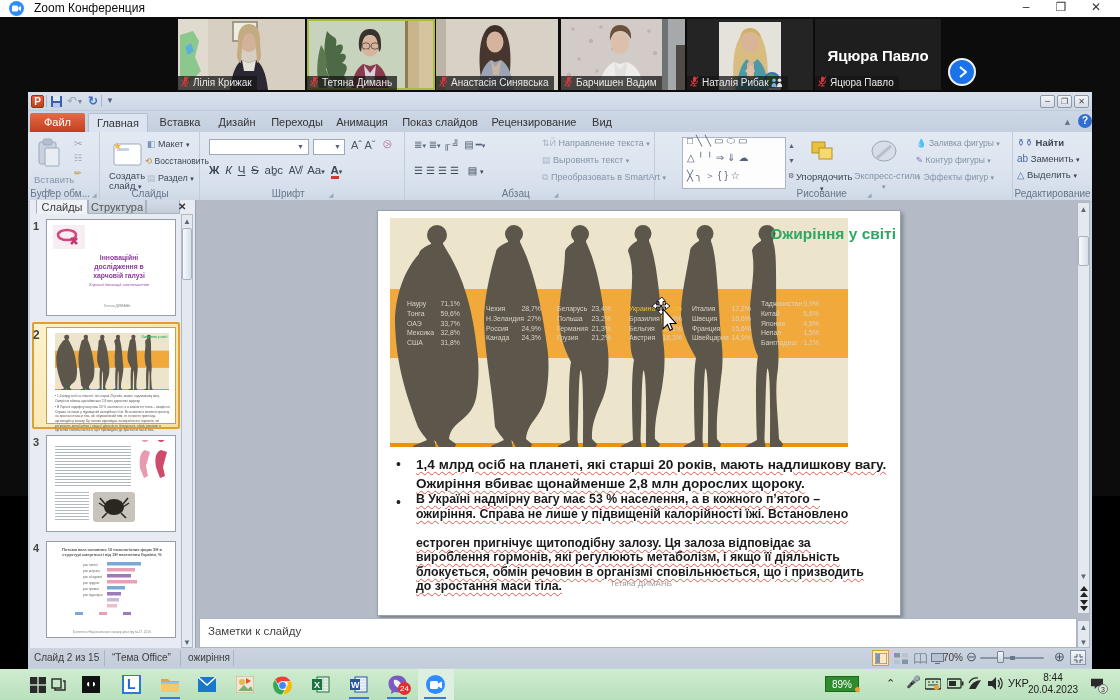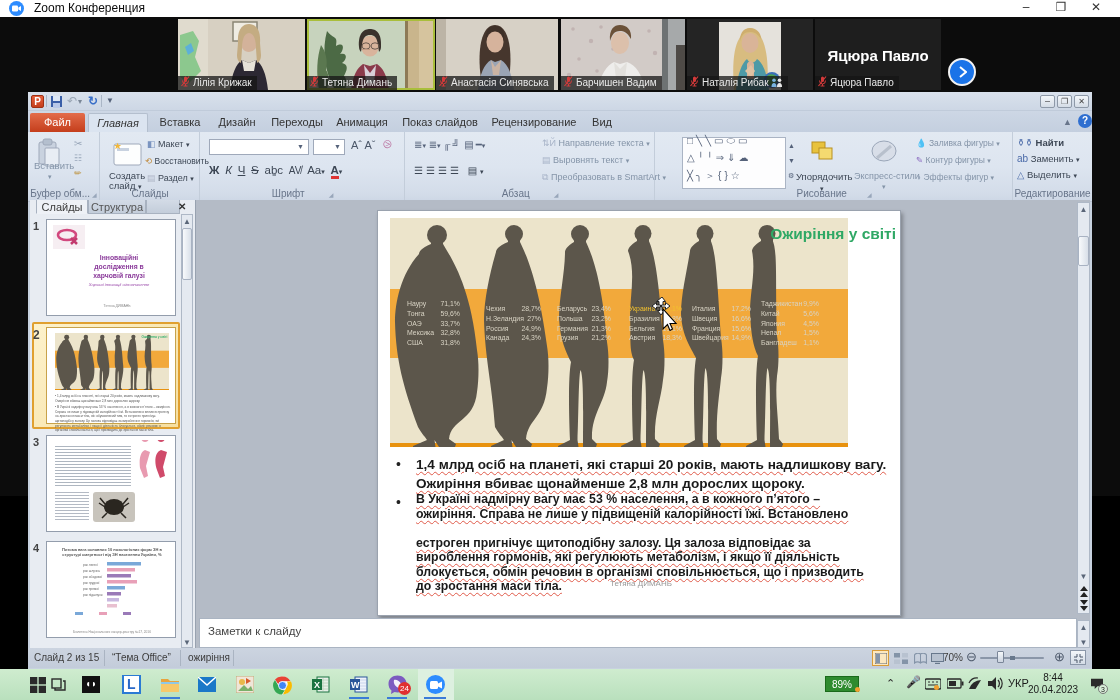--- a/index.html
+++ b/index.html
@@ -218,42 +218,42 @@
       <div class="abs" style="left:60px;top:2px;color:#3a6fc8;font-size:12px;font-weight:bold;">↻</div>
       <div class="abs" style="left:73px;top:3px;width:1px;height:12px;background:#aab6c6;"></div>
       <div class="abs" style="left:78px;top:4px;color:#55627a;font-size:8px;">▼</div>
 
       <div class="abs" style="left:1012px;top:3px;width:15px;height:13px;border:1px solid #8e99a8;border-radius:2px;background:linear-gradient(#f4f7fa,#d4dce6);color:#444;font-size:9px;text-align:center;line-height:11px;">–</div>
       <div class="abs" style="left:1029px;top:3px;width:15px;height:13px;border:1px solid #8e99a8;border-radius:2px;background:linear-gradient(#f4f7fa,#d4dce6);color:#444;font-size:8px;text-align:center;line-height:12px;">❐</div>
       <div class="abs" style="left:1046px;top:3px;width:15px;height:13px;border:1px solid #8e99a8;border-radius:2px;background:linear-gradient(#f4f7fa,#d4dce6);color:#444;font-size:8px;text-align:center;line-height:12px;">✕</div>
     </div>
     <div id="tabrow" class="abs">
       <div id="tab-file" class="tab">Файл</div>
-      <div id="tab-home" class="tab" style="left:60px;width:60px;font-style:italic;">Главная</div>
+      <div id="tab-home" class="tab" style="left:60px;width:60px;">Главная</div>
       <div class="tab" style="left:124px;width:56px;">Вставка</div>
       <div class="tab" style="left:184px;width:50px;">Дизайн</div>
       <div class="tab" style="left:238px;width:62px;">Переходы</div>
       <div class="tab" style="left:304px;width:60px;">Анимация</div>
       <div class="tab" style="left:368px;width:88px;">Показ слайдов</div>
       <div class="tab" style="left:460px;width:92px;">Рецензирование</div>
       <div class="tab" style="left:556px;width:36px;">Вид</div>
       <div class="tab" style="left:596px;width:140px;margin-top:47px;">ABBYY PDF Transformer+</div>
       <div class="abs" style="left:1035px;top:6px;color:#68758a;font-size:9px;">▲</div>
       <div class="abs" style="left:1050px;top:3px;width:14px;height:14px;border-radius:50%;background:#2f6fd0;color:#fff;font-size:10px;font-weight:bold;text-align:center;line-height:14px;">?</div>
     </div>
     <div id="ribbon" class="abs">
 
       <div class="rgroup" style="left:0;width:72px;">
         <div class="rlabel">Буфер обм... <span style="font-size:6px;color:#98a6ba;">◢</span></div>
         <svg class="abs" style="left:8px;top:5px;" width="28" height="36" viewBox="0 0 28 36">
           <rect x="3" y="5" width="17" height="22" rx="2" fill="#c9d2df" stroke="#9fa9ba"></rect>
           <rect x="7" y="2" width="9" height="6" rx="2" fill="#b4bfce" stroke="#9fa9ba"></rect>
           <rect x="9" y="11" width="14" height="18" rx="1" fill="#e8edf4" stroke="#9fa9ba"></rect>
         </svg>
-        <div class="abs" style="left:6px;top:29px;font-size:9.5px;line-height:10px;color:#8494a8;">Вставить<br><span style="margin-left:14px;font-size:7px;">▾</span></div>
+        <div class="abs" style="left:6px;top:43px;font-size:9.5px;line-height:10px;color:#8494a8;">Вставить<br><span style="margin-left:14px;font-size:7px;">▾</span></div>
         <div class="abs" style="left:46px;top:6px;color:#97a5b8;font-size:10px;">✂</div>
         <div class="abs" style="left:46px;top:21px;color:#97a5b8;font-size:9px;">☷</div>
         <div class="abs" style="left:46px;top:36px;color:#c09a50;font-size:9px;">✏</div>
       </div>
 
       <div class="rgroup" style="left:73px;width:99px;">
         <div class="rlabel">Слайды</div>
         <svg class="abs" style="left:8px;top:9px;" width="34" height="28" viewBox="0 0 34 28">
           <rect x="5" y="3" width="27" height="21" rx="2" fill="#fdfefe" stroke="#9fa9ba"></rect>
           <rect x="8" y="7" width="12" height="3" fill="#c8d2e0"></rect>

